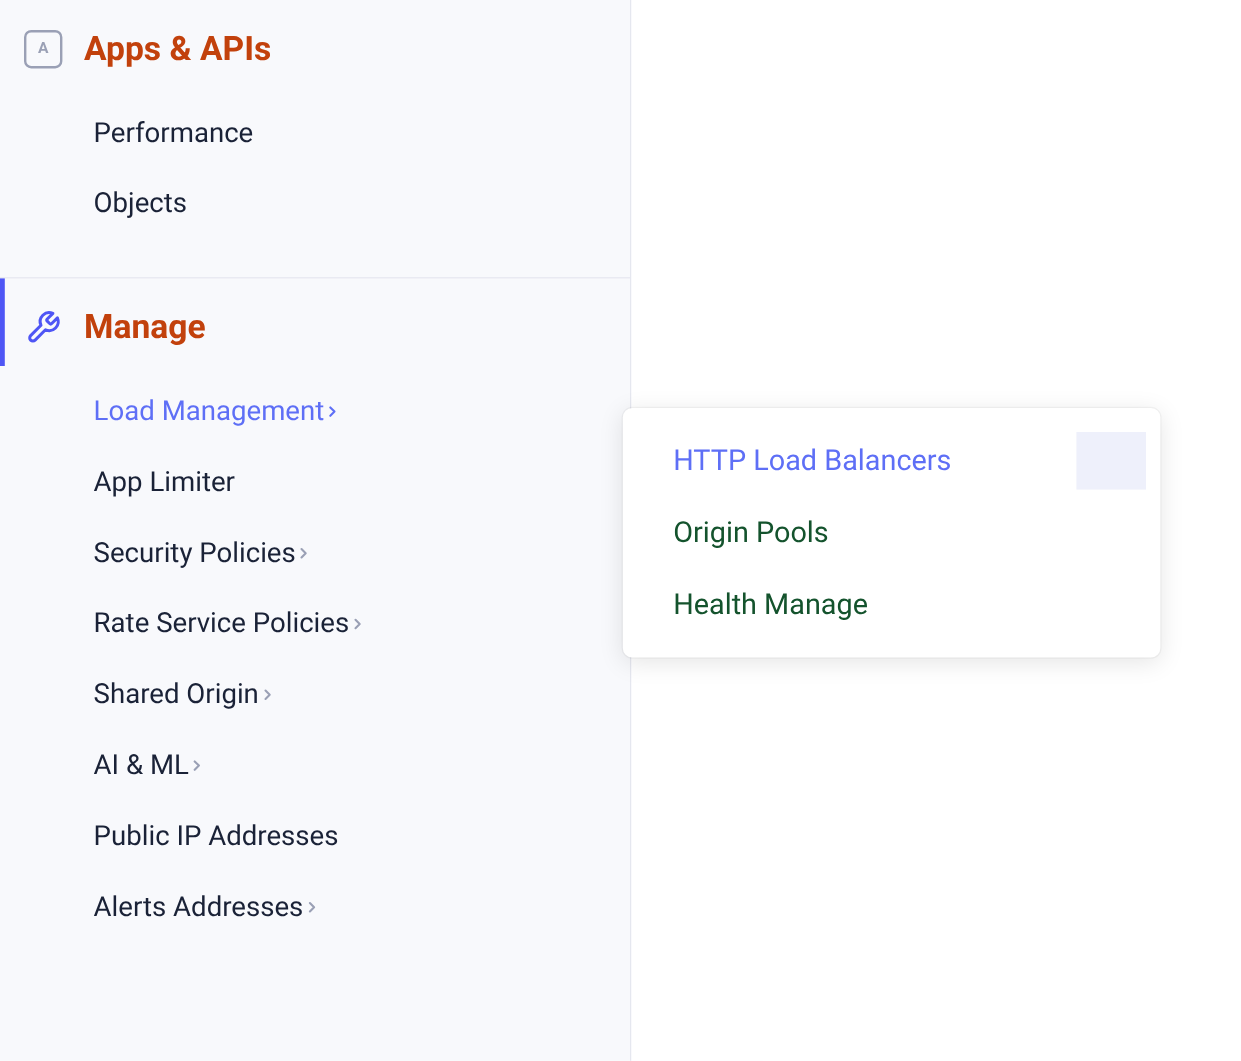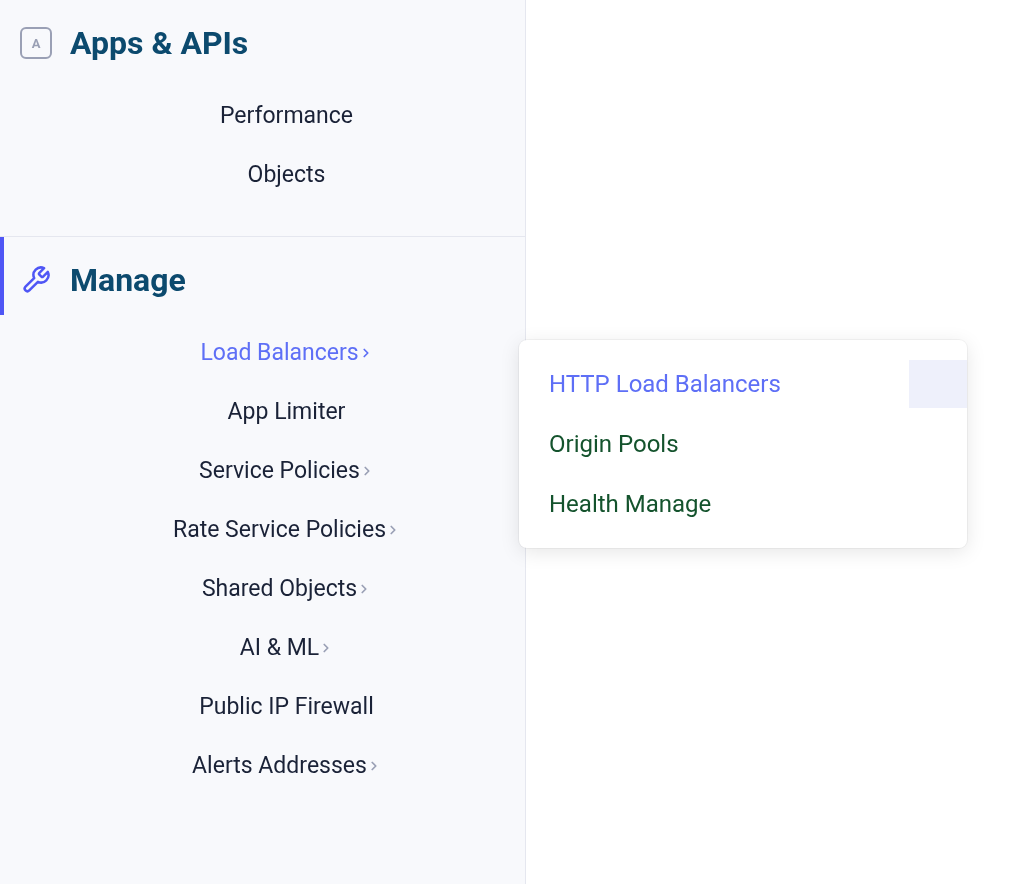--- a/index.html
+++ b/index.html
@@ -37,37 +37,37 @@
   }
   .section-icon {
     width: 32px;
     height: 32px;
     display: flex;
     align-items: center;
     justify-content: center;
     flex-shrink: 0;
   }
   .section-title {
-    font-size: 32px;
+    font-size: 28px;
     font-weight: 700;
-    color: #0c4a6e;
+    color: #c2410c;
   }
   .divider {
     height: 1px;
     background: #e5e7ef;
     margin: 12px 0 0 0;
   }
   .nav-list {
     list-style: none;
     padding: 8px 0 20px 0;
   }
   .nav-item {
     display: flex;
     align-items: center;
-    justify-content: center;
+    justify-content: flex-start;
     padding: 16px 30px 16px 78px;
     font-size: 23px;
     color: #1a2237;
     cursor: pointer;
     position: relative;
   }
   .nav-item.selected {
     color: #5e6ff6;
   }
   .nav-item .label {
@@ -82,21 +82,21 @@
     color: #5e6ff6;
   }
   .submenu {
     position: absolute;
     left: 519px;
     top: 340px;
     width: 448px;
     background: #ffffff;
     border-radius: 8px;
     box-shadow: 0 4px 20px rgba(0,0,0,0.1), 0 0 0 1px rgba(0,0,0,0.04);
-    padding: 14px 0;
+    padding: 14px 12px;
     z-index: 10;
     text-align: right;
   }
   .submenu-item {
     display: flex;
     align-items: center;
     padding: 16px 30px;
     font-size: 24px;
     color: #14532d;
     cursor: pointer;
@@ -162,64 +162,64 @@
     <div class="section-header active-section">
       <div class="section-icon">
         <svg width="30" height="30" viewBox="0 0 24 24" fill="none" stroke="#4f56f5" stroke-width="2" stroke-linecap="round" stroke-linejoin="round">
           <path d="M14.7 6.3a1 1 0 0 0 0 1.4l1.6 1.6a1 1 0 0 0 1.4 0l3.77-3.77a6 6 0 0 1-7.94 7.94l-6.91 6.91a2.12 2.12 0 0 1-3-3l6.91-6.91a6 6 0 0 1 7.94-7.94l-3.76 3.76z"></path>
         </svg>
       </div>
       <div class="section-title">Manage</div>
     </div>
     <ul class="nav-list">
       <li class="nav-item selected">
-        <span class="label">Load Balancers</span>
+        <span class="label">Load Management</span>
         <span class="chevron">
           <svg width="14" height="14" viewBox="0 0 24 24" fill="none" stroke="currentColor" stroke-width="3" stroke-linecap="round" stroke-linejoin="round">
               <polyline points="9 18 15 12 9 6"></polyline>
             </svg>
         </span>
       </li>
       <li class="nav-item">
         <span class="label">App Limiter</span>
       </li>
       <li class="nav-item">
-        <span class="label">Service Policies</span>
+        <span class="label">Security Policies</span>
         <span class="chevron">
           <svg width="14" height="14" viewBox="0 0 24 24" fill="none" stroke="currentColor" stroke-width="3" stroke-linecap="round" stroke-linejoin="round">
               <polyline points="9 18 15 12 9 6"></polyline>
             </svg>
         </span>
       </li>
       <li class="nav-item">
         <span class="label">Rate Service Policies</span>
         <span class="chevron">
           <svg width="14" height="14" viewBox="0 0 24 24" fill="none" stroke="currentColor" stroke-width="3" stroke-linecap="round" stroke-linejoin="round">
               <polyline points="9 18 15 12 9 6"></polyline>
             </svg>
         </span>
       </li>
       <li class="nav-item">
-        <span class="label">Shared Objects</span>
+        <span class="label">Shared Origin</span>
         <span class="chevron">
           <svg width="14" height="14" viewBox="0 0 24 24" fill="none" stroke="currentColor" stroke-width="3" stroke-linecap="round" stroke-linejoin="round">
               <polyline points="9 18 15 12 9 6"></polyline>
             </svg>
         </span>
       </li>
       <li class="nav-item">
         <span class="label">AI &amp; ML</span>
         <span class="chevron">
           <svg width="14" height="14" viewBox="0 0 24 24" fill="none" stroke="currentColor" stroke-width="3" stroke-linecap="round" stroke-linejoin="round">
               <polyline points="9 18 15 12 9 6"></polyline>
             </svg>
         </span>
       </li>
       <li class="nav-item">
-        <span class="label">Public IP Firewall</span>
+        <span class="label">Public IP Addresses</span>
       </li>
       <li class="nav-item">
         <span class="label">Alerts Addresses</span>
         <span class="chevron">
           <svg width="14" height="14" viewBox="0 0 24 24" fill="none" stroke="currentColor" stroke-width="3" stroke-linecap="round" stroke-linejoin="round">
               <polyline points="9 18 15 12 9 6"></polyline>
             </svg>
         </span>
       </li>
     </ul>

